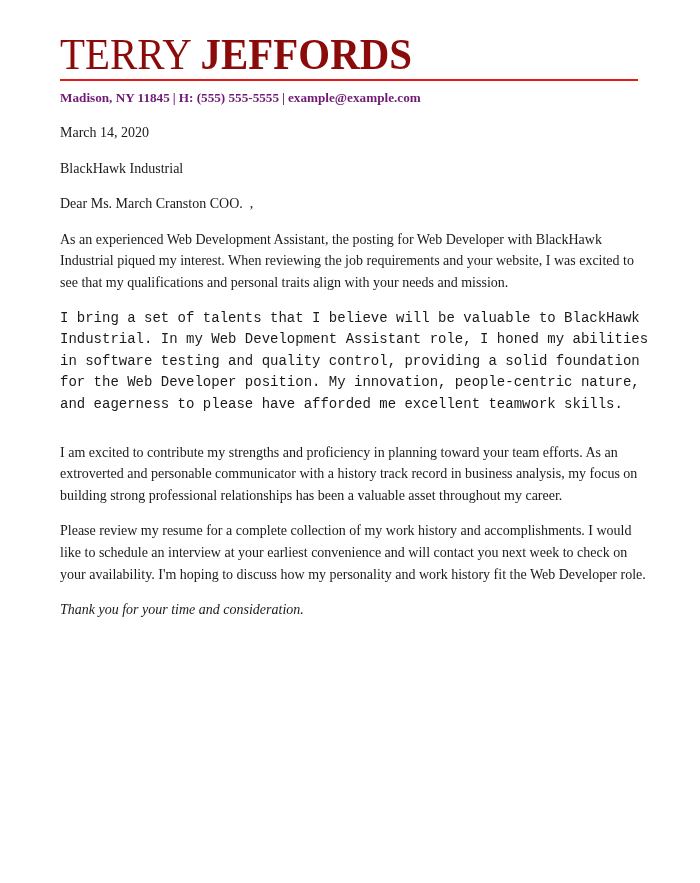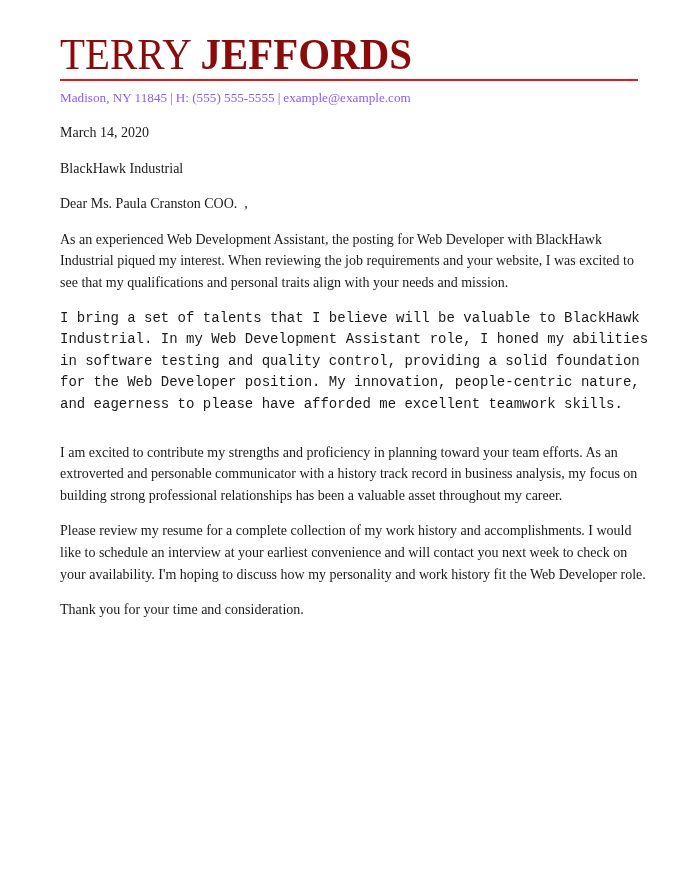--- a/index.html
+++ b/index.html
@@ -45,22 +45,23 @@
       width: 578px;
       height: 2px;
       background: #e31b1b;
     }
     .contact {
       position: absolute;
       left: 0;
       top: 90px;
       font-size: 13.2px;
       line-height: 16px;
-      color: #8b5cf6;
+      color: #701a75;
       white-space: nowrap;
+      font-weight: bold;
     }
     .contact .sep {
       margin: 0 3px;
     }
     .body-text {
       position: absolute;
       left: 0;
       top: 122px;
       width: 590px;
       font-size: 14px;
@@ -68,38 +69,38 @@
     }
     .body-text p {
       margin: 0;
     }
     .date { margin-bottom: 14px !important; }
     .company { margin-bottom: 14px !important; }
     .address { margin-bottom: 14px !important; }
     .salutation { margin-bottom: 14px !important; }
     .para { margin-bottom: 14px !important; }
     .para.extra { margin-bottom: 26px !important; font-family: Liberation Mono, monospace; }
-    .closing-line { margin-bottom: 14px !important; }
+    .closing-line { margin-bottom: 14px !important; font-style: italic; }
     .line { display: block; }
   </style>
 </head>
 <body>
 
 <div class="page">
   <h1 class="name"><span>TERRY</span> <span class="last">JEFFORDS</span></h1>
 
   <div class="rule"></div>
 
   <div class="contact">
     <span>Madison, NY 11845</span><span class="sep">|</span><span>H: (555) 555-5555</span><span class="sep">|</span><span>example@example.com</span>
   </div>
 
   <div class="body-text">
     <p class="date">March 14, 2020</p>
     <p class="company">BlackHawk Industrial</p>
-    <p class="salutation" style="white-space: pre;">Dear Ms. Paula Cranston COO.  ,</p>
+    <p class="salutation" style="white-space: pre;">Dear Ms. March Cranston COO.  ,</p>
     <p class="para">As an experienced Web Development Assistant, the posting for Web Developer with BlackHawk Industrial piqued my interest. When reviewing the job requirements and your website, I was excited to see that my qualifications and personal traits align with your needs and mission.</p>
     <p class="para extra">I bring a set of talents that I believe will be valuable to BlackHawk Industrial. In my Web Development Assistant role, I honed my abilities in software testing and quality control, providing a solid foundation for the Web Developer position. My innovation, people-centric nature, and eagerness to please have afforded me excellent teamwork skills.</p>
     <p class="para">I am excited to contribute my strengths and proficiency in planning toward your team efforts. As an extroverted and personable communicator with a history track record in business analysis, my focus on building strong professional relationships has been a valuable asset throughout my career.</p>
     <p class="para">Please review my resume for a complete collection of my work history and accomplishments. I would like to schedule an interview at your earliest convenience and will contact you next week to check on your availability. I'm hoping to discuss how my personality and work history fit the Web Developer role.</p>
     <p class="closing-line">Thank you for your time and consideration.</p>
   </div>
 </div>
 
 </body></html>

